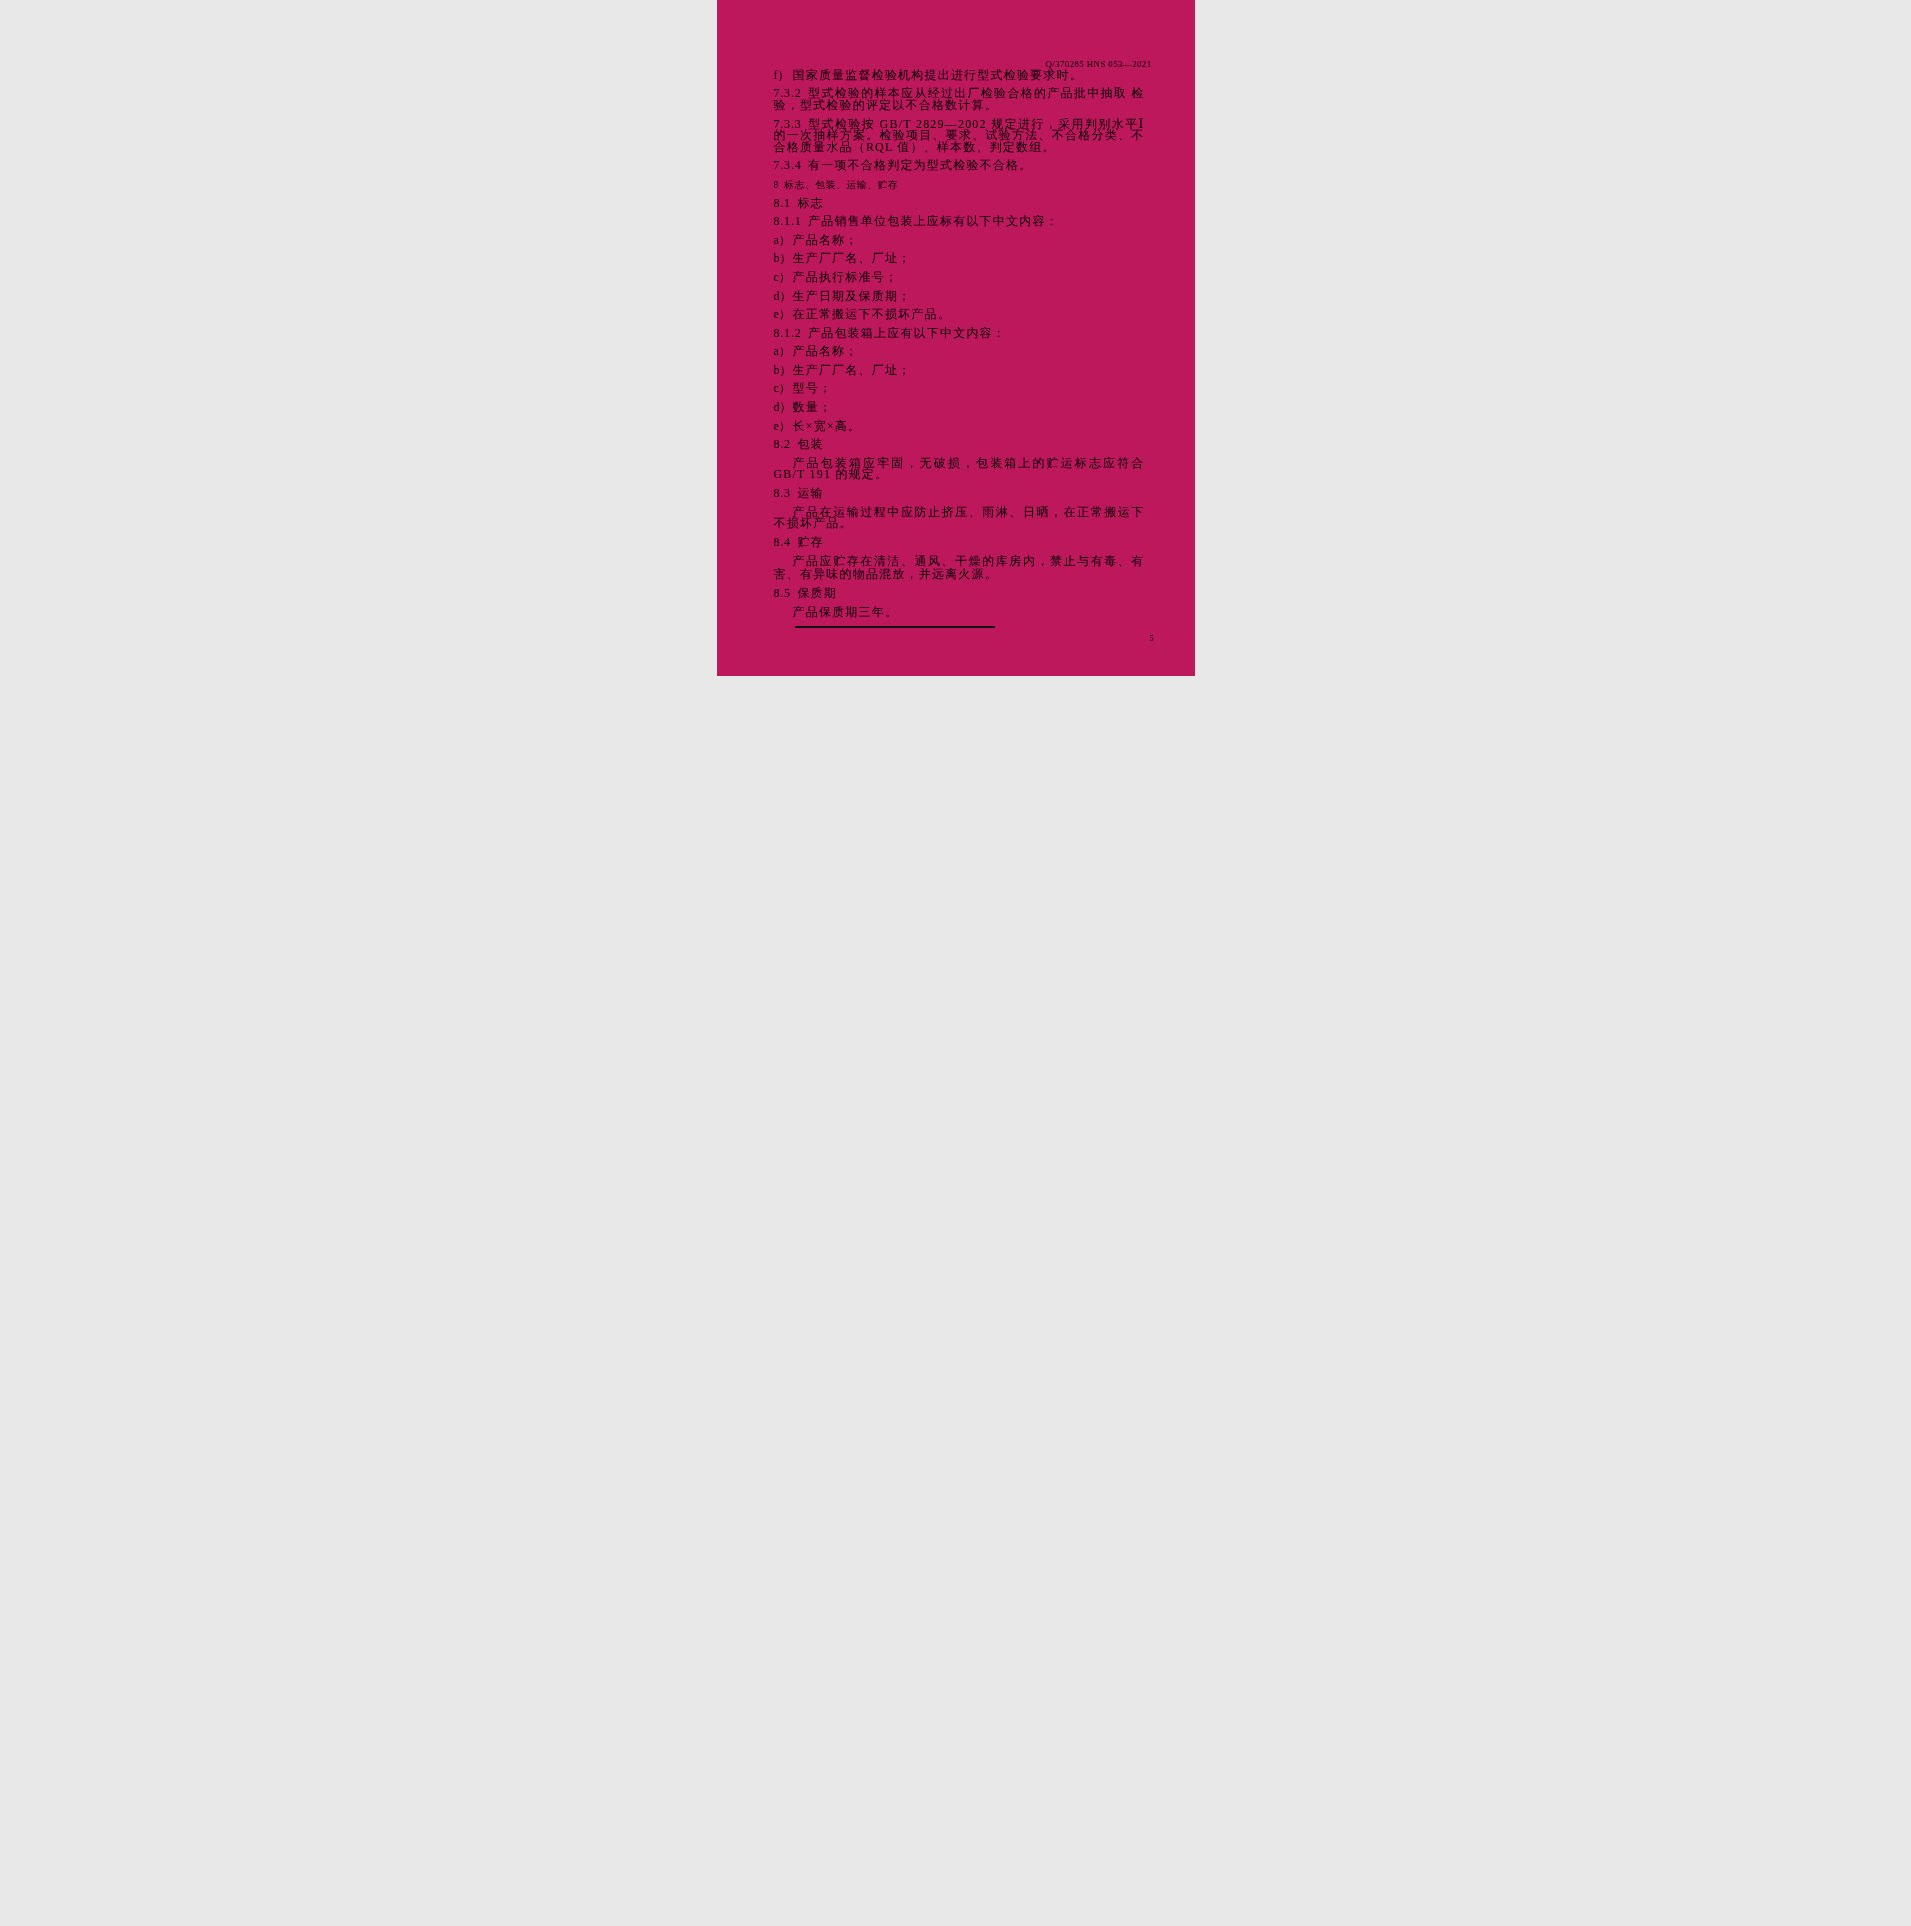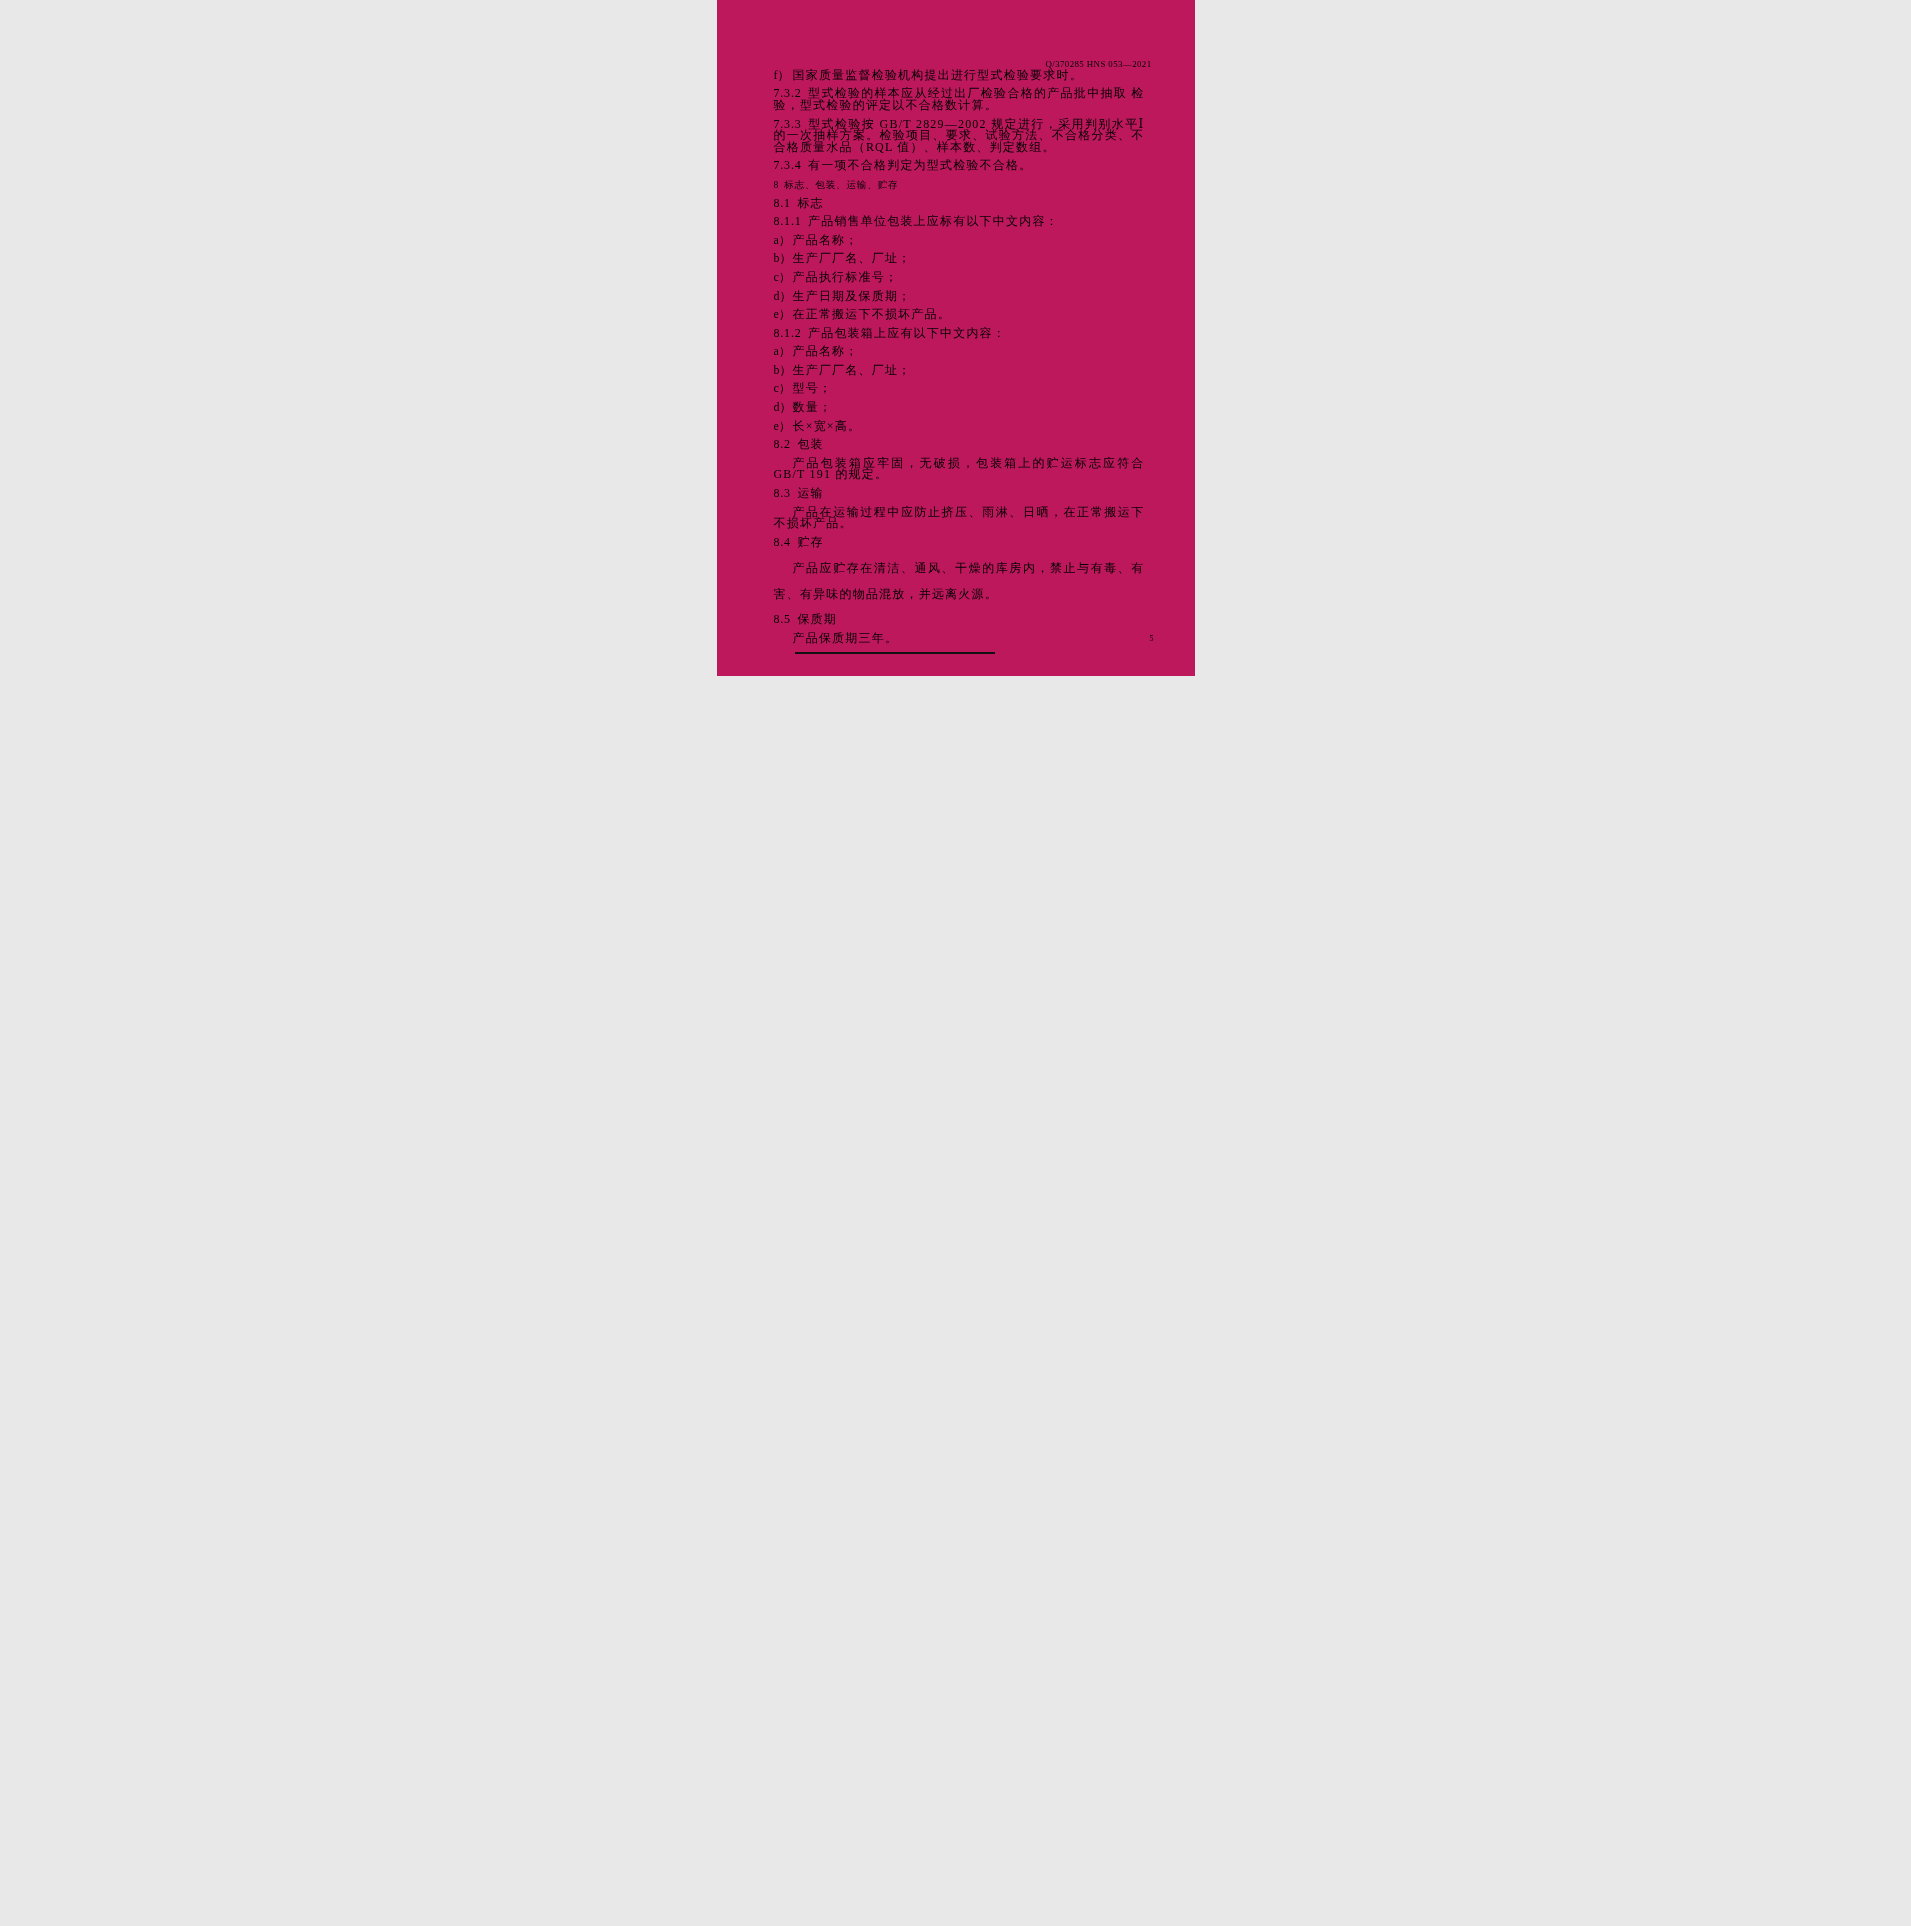--- a/index.html
+++ b/index.html
@@ -52,21 +52,21 @@
     font-size: 9.6px;
     letter-spacing: 0.8px;
   }
   .para.heading .num {
     margin-right: 5px;
   }
   .para.indent {
     text-indent: 19px;
   }
   .para.loose {
-    line-height: 26px;
+    line-height: 13px;
     font-family: Liberation Serif, serif;
   }
   .footer-divider {
     height: 1.9px;
     width: 200px;
     margin: 6.2px 0 0 78px;
     background: #111111;
   }
   .page-number {
     position: absolute;

